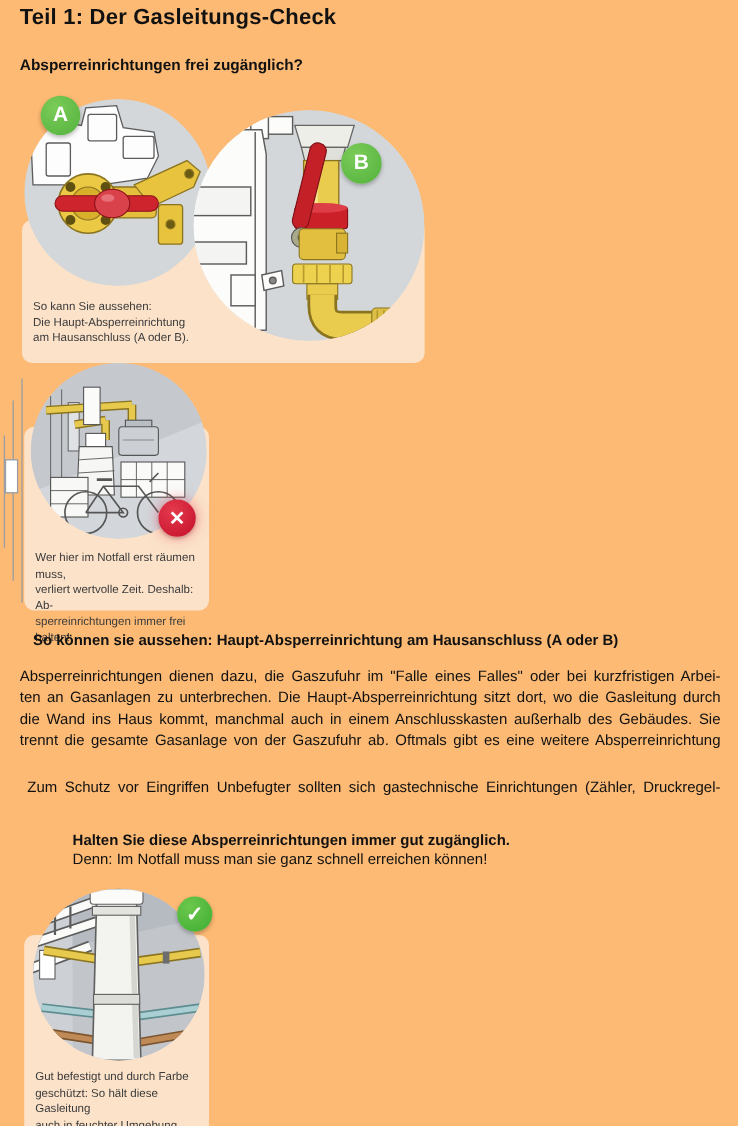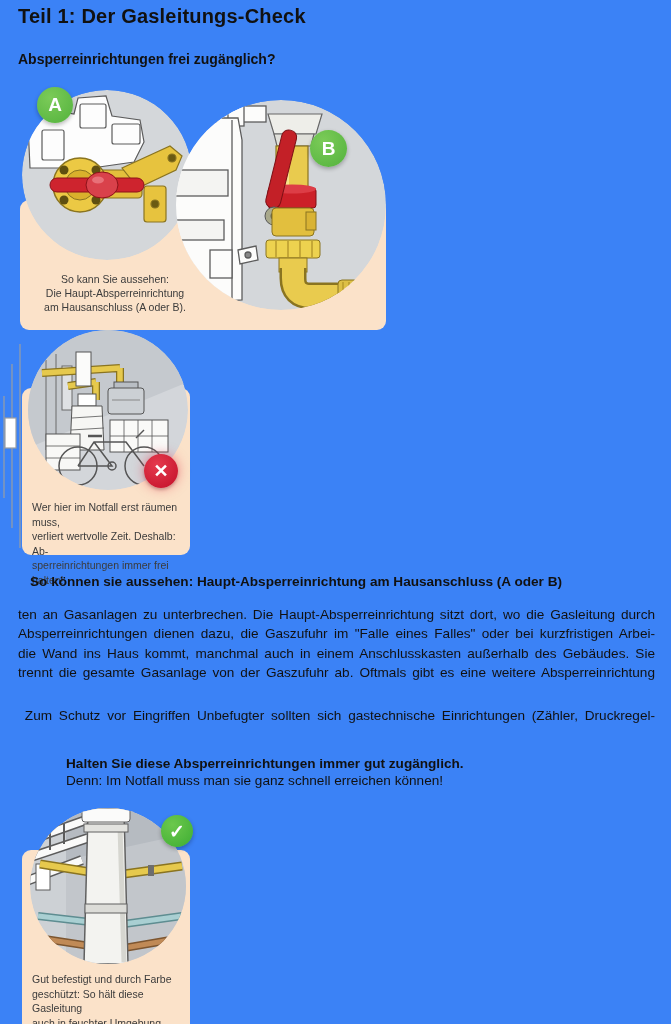--- a/index.html
+++ b/index.html
@@ -1,32 +1,32 @@
 <!DOCTYPE html>
 <html><head>
 <meta charset="utf-8">
 <style>
   html,body{margin:0;padding:0;background:#ffffff;}
-  .page{position:relative;width:671px;height:1024px;background:#3b82f6;overflow:hidden;
+  .page{position:relative;width:671px;height:1024px;background:#fdba74;overflow:hidden;
         font-family:"Liberation Sans",sans-serif;color:#111;}
   .abs{position:absolute;}
   .title{left:18px;top:5px;font-size:20px;font-weight:bold;letter-spacing:.2px;}
   .subtitle{left:18px;top:51px;font-size:14px;font-weight:bold;}
   .fig{position:absolute;}
   .peach{position:absolute;background:#fbe2c9;border-radius:9px;}
   .circ{position:absolute;}
   .badge{position:absolute;border-radius:50%;color:#fff;font-weight:bold;
          display:flex;align-items:center;justify-content:center;
          background:radial-gradient(circle at 36% 30%, #7bcb58, #53b23d);
          box-shadow:0 2px 4px rgba(0,0,0,.28);}
   .badge-x{background:radial-gradient(circle at 38% 32%, #e53a4e, #c20f28);
            box-shadow:0 0 12px rgba(225,45,70,.55),0 2px 3px rgba(0,0,0,.2);}
   .badge-check{background:radial-gradient(circle at 36% 30%, #6cc84c, #3dad33);}
   .cap{position:absolute;font-size:10.5px;line-height:14px;color:#3b3b3b;}
-  .cap.c1{text-align:center;}
+  .cap.c1{}
   .cap.it{}
   .h2{position:absolute;left:18px;font-size:13.6px;font-weight:bold;margin-left:12px;}
   .para{position:absolute;left:18px;width:637px;font-size:13.6px;line-height:19.4px;}
   .jl{text-align:justify;text-align-last:justify;}
   .bline{position:absolute;left:18px;font-size:13.6px;margin-left:48px;}
   .bold{font-weight:bold;}
 </style>
 </head>
 <body>
 
@@ -188,22 +188,22 @@
     <div class="cap it" style="left:10px;top:170px;width:152px;line-height:14.5px;">
       <div>Wer hier im Notfall erst räumen muss,</div>
       <div>verliert wertvolle Zeit. Deshalb: Ab-</div>
       <div>sperreinrichtungen immer frei halten!</div>
     </div>
   </div>
 
   <div class="h2" style="top:574px;">So können sie aussehen: Haupt-Absperreinrichtung am Hausanschluss (A oder B)</div>
 
   <div class="para" style="top:605px;">
+    <div class="jl">Absperreinrichtungen dienen dazu, die Gaszufuhr im "Falle eines Falles" oder bei kurzfristigen Arbei-</div>
     <div class="jl">ten an Gasanlagen zu unterbrechen. Die Haupt-Absperreinrichtung sitzt dort, wo die Gasleitung durch</div>
-    <div class="jl">Absperreinrichtungen dienen dazu, die Gaszufuhr im "Falle eines Falles" oder bei kurzfristigen Arbei-</div>
     <div class="jl">die Wand ins Haus kommt, manchmal auch in einem Anschlusskasten außerhalb des Gebäudes. Sie</div>
     <div class="jl">trennt die gesamte Gasanlage von der Gaszufuhr ab. Oftmals gibt es eine weitere Absperreinrichtung</div>
   </div>
 
   <div class="para" style="top:706px;">
     <div class="jl">&nbsp;Zum Schutz vor Eingriffen Unbefugter sollten sich gastechnische Einrichtungen (Zähler, Druckregel-</div>
   </div>
 
   <div class="bline bold" style="top:756px;">Halten Sie diese Absperreinrichtungen immer gut zugänglich.</div>
   <div class="bline" style="top:773px;">Denn: Im Notfall muss man sie ganz schnell erreichen können!</div>

